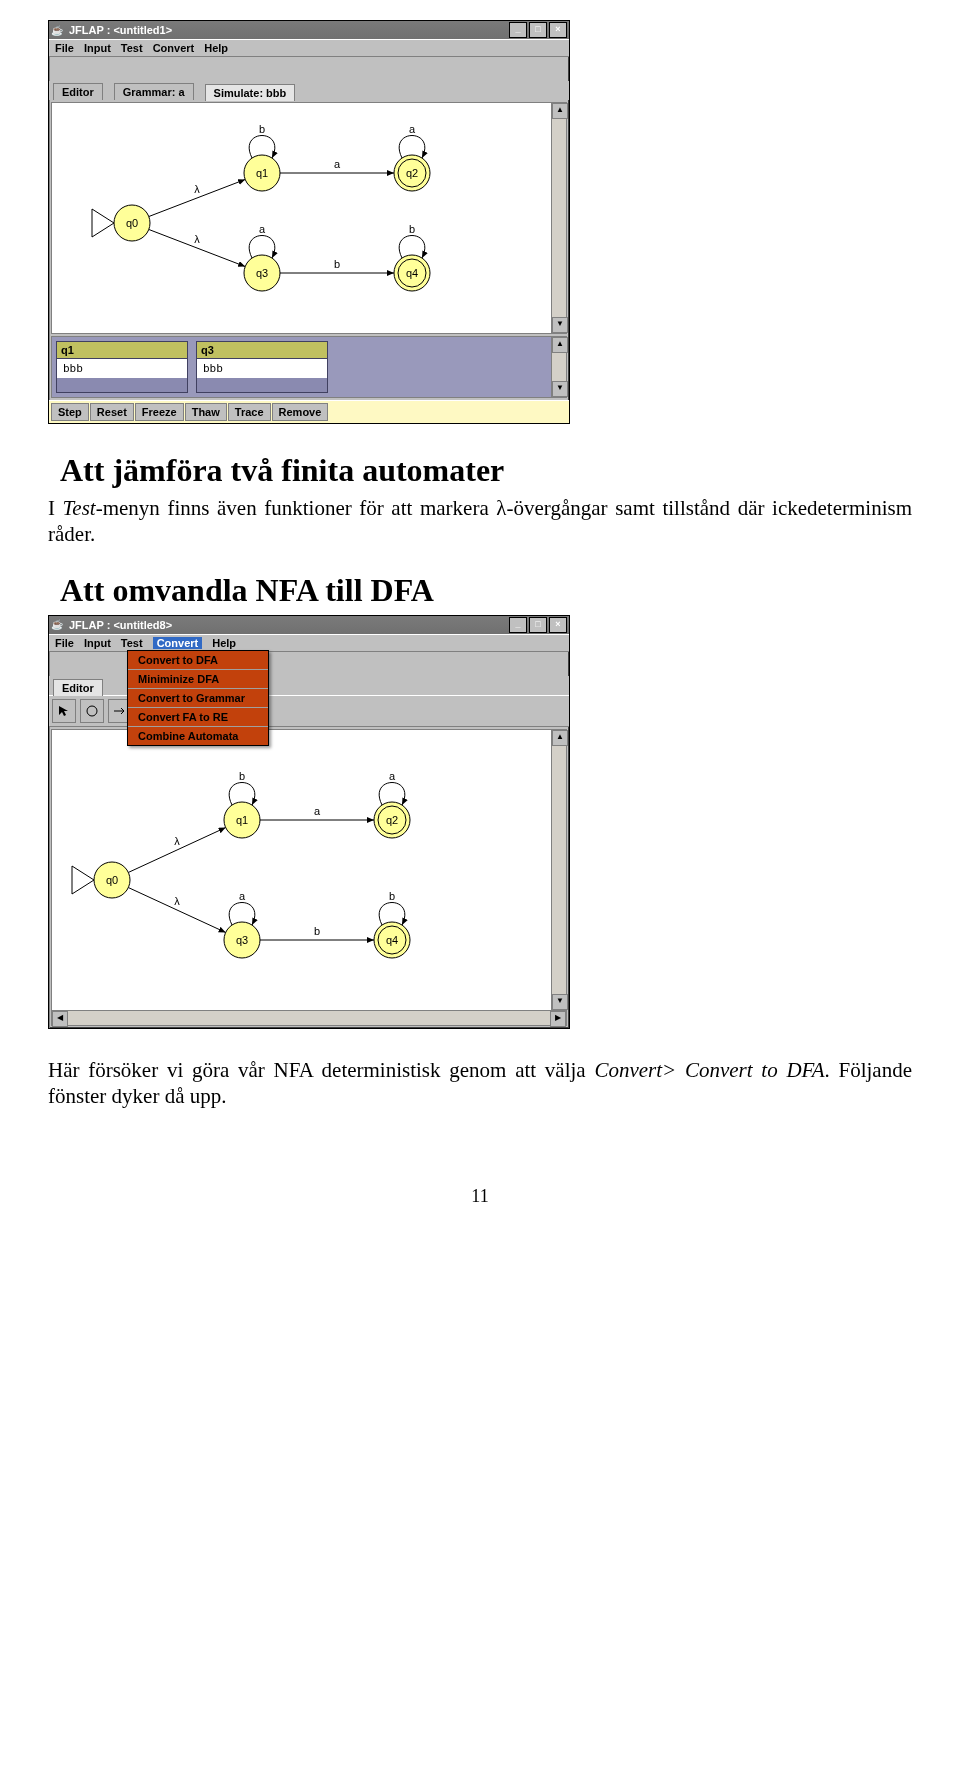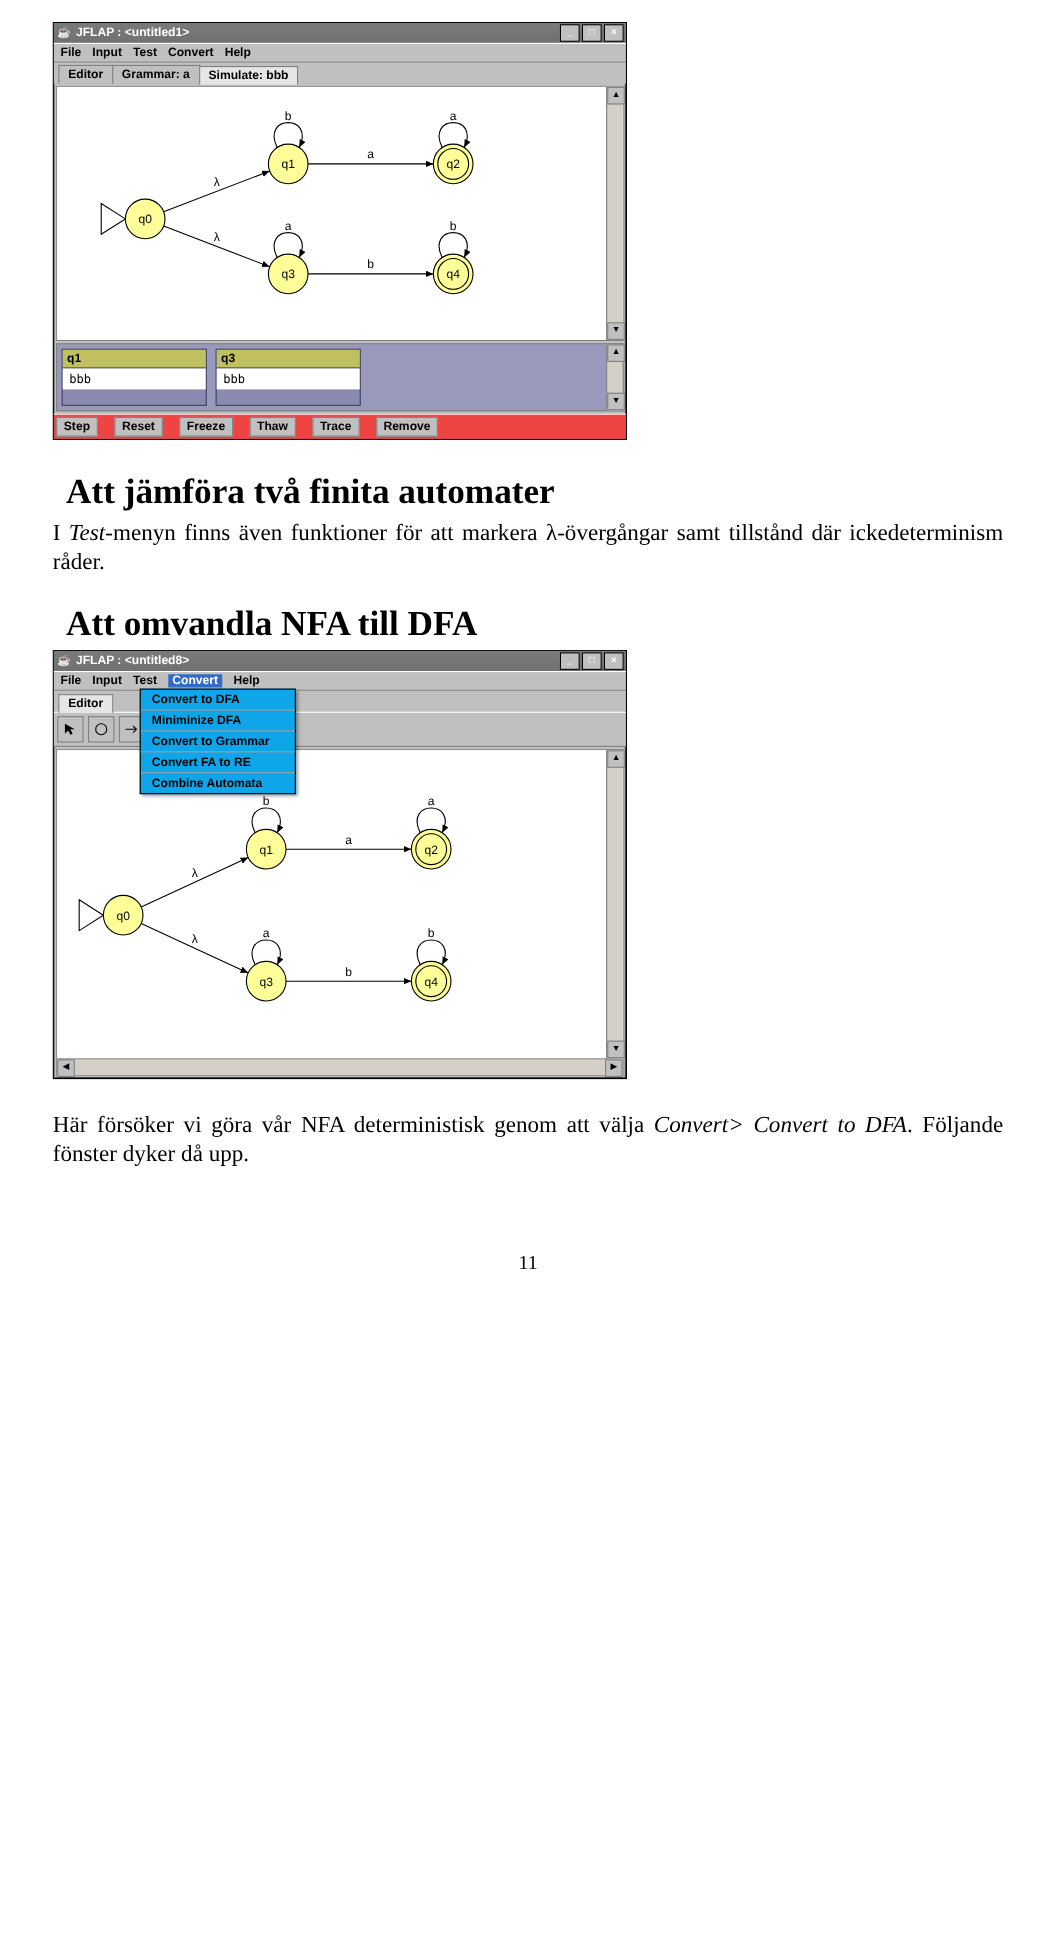--- a/index.html
+++ b/index.html
@@ -73,21 +73,22 @@
     border-top: 1px solid #fff;
     border-bottom: 1px solid #808080;
     font-size: 11px;
     font-weight: bold;
   }
   .menu-item { cursor: default; }
   .tabbar {
     display: flex;
     padding: 2px 4px 0 4px;
     background: #c0c0c0;
-    gap: 0;
+    gap: 12px;
+    margin-top: 24px;
   }
   .tab {
     padding: 2px 8px;
     background: #c0c0c0;
     border: 1px solid #808080;
     border-bottom: none;
     font-size: 11px;
     margin-right: -1px;
     font-weight: bold;
   }
@@ -163,23 +164,23 @@
     border-bottom: 1px solid #404060;
   }
   .config-tape {
     background: #fff;
     padding: 3px 6px;
     font-family: monospace;
     font-size: 11px;
   }
   .btnbar {
     display: flex;
-    gap: 14px;
+    gap: 0;
     padding: 2px;
-    background: #ef4444;
+    background: #fef9c3;
     border-top:1px solid #fff;
   }
   .tool-btn {
     padding: 2px 6px;
     background: #c0c0c0;
     border: 1px solid #808080;
     font-size: 11px;
     font-weight: bold;
     margin-right: 1px;
   }
@@ -191,21 +192,21 @@
   }
   .icon-btn {
     width:22px; height:22px;
     background:#c0c0c0;
     border:1px solid #808080;
     display:flex; align-items:center; justify-content:center;
   }
   .dropdown-menu {
     position:absolute;
     left: 78px; top: 34px;
-    background:#0ea5e9;
+    background:#c2410c;
     border:1px solid #000;
     box-shadow: 2px 2px 3px rgba(0,0,0,.4);
     z-index: 10;
     width: 140px;
   }
   .dropdown-item {
     padding: 3px 10px;
     font-size:11px;
     font-weight:bold;
     border-bottom:1px solid #a0a0a0;

